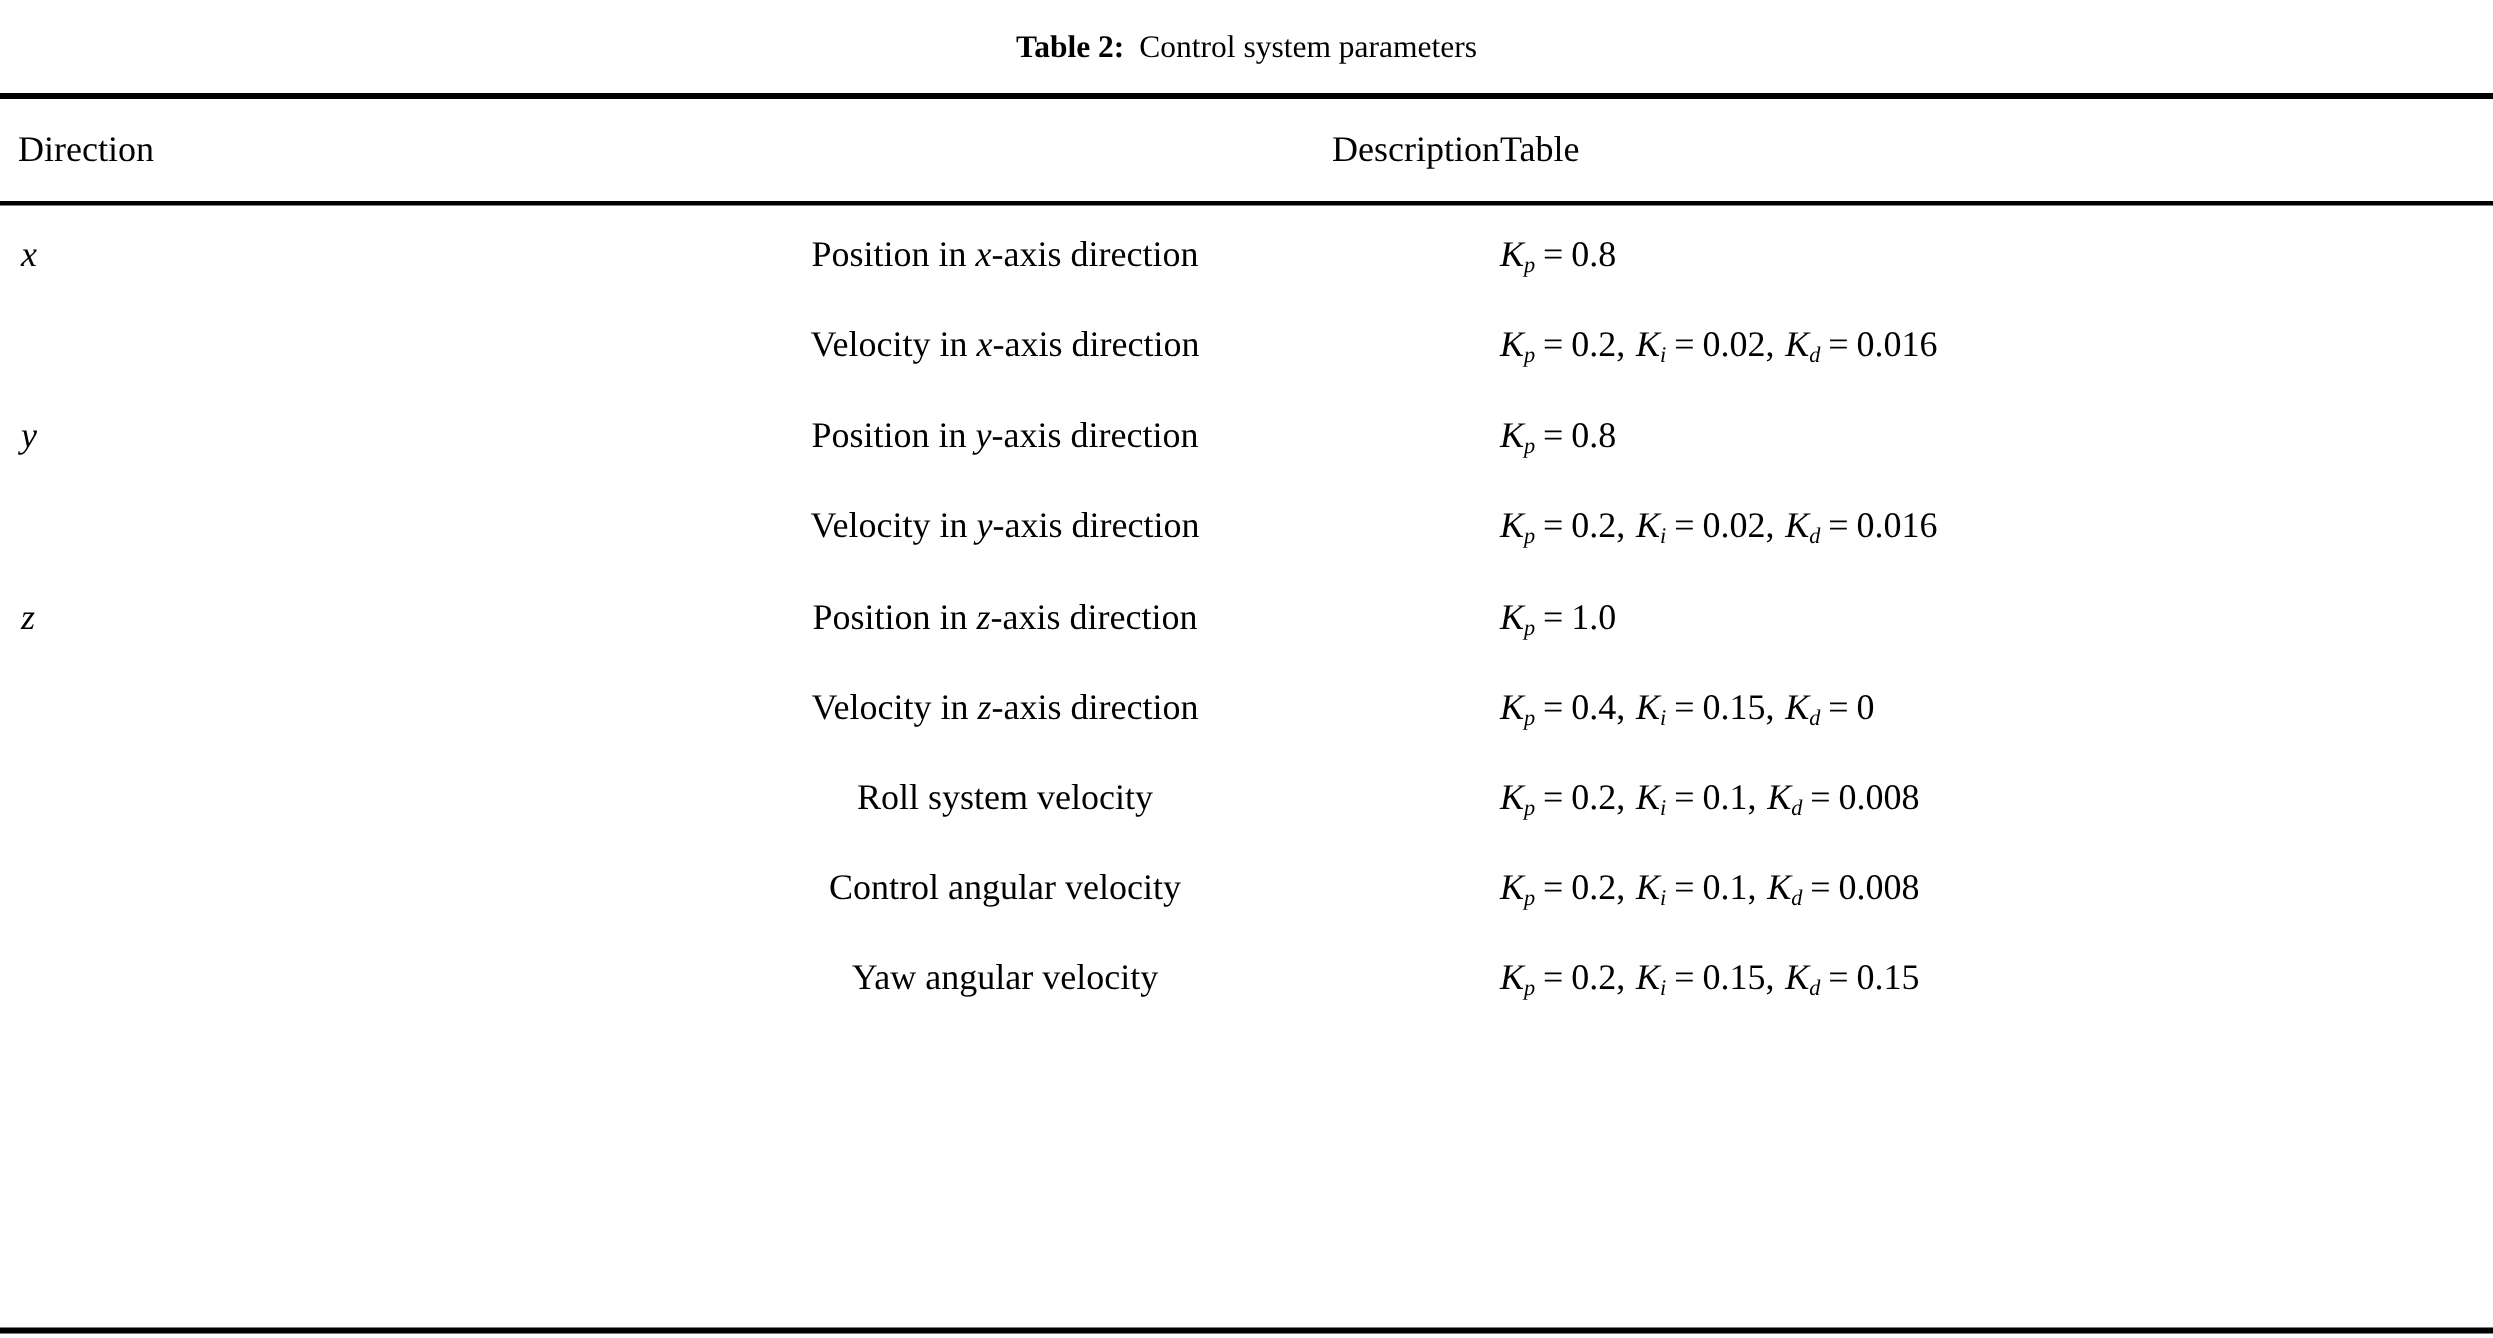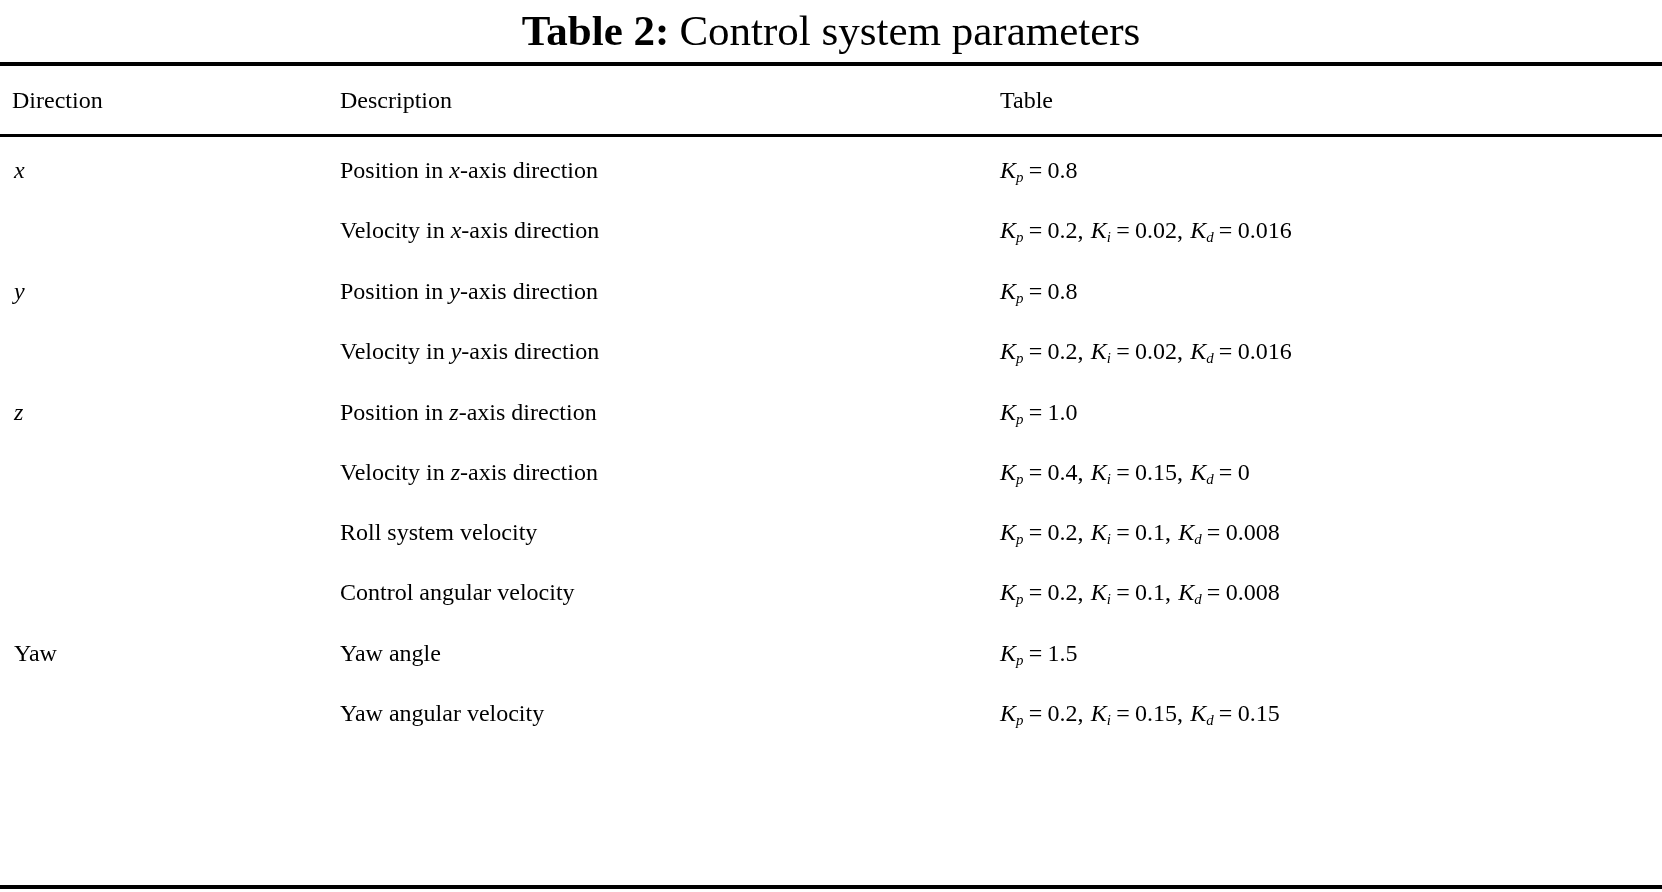--- a/index.html
+++ b/index.html
@@ -19,21 +19,21 @@
     position: relative;
     width: 1662px;
     height: 892px;
     box-sizing: border-box;
   }
 
   
   .caption {
     width: 100%;
     text-align: center;
-    font-size: 43px;
+    font-size: 21px;
     line-height: 62px;
     height: 62px;
     white-space: nowrap;
   }
   .caption-label {
     font-weight: bold;
   }
   .caption-text {
     font-weight: normal;
     padding-left: 10px;
@@ -66,30 +66,30 @@
     padding: 0;
     border: 0;
   }
 
   thead th {
     font-weight: normal;
     height: 68px;
     line-height: 68px;
   }
   thead th.col-dir  { padding-left: 12px; }
-  thead th.col-desc { padding-left: 0px; }
+  thead th.col-desc { padding-left: 0px; text-align: right; }
   thead th.col-val  { padding-left: 0px; }
 
   tbody td {
     height: 57px;
     line-height: 57px;
     white-space: nowrap;
   }
   tbody td.col-dir  { padding-left: 14px; }
-  tbody td.col-desc { padding-left: 0px; }
+  tbody td.col-desc { padding-left: 0px; text-align: center; }
   tbody td.col-val  { padding-left: 0px; }
 
   tbody tr.first-in-group td { padding-top: 1px; }
 
   
   .mathvar {
     font-family: "Liberation Serif", "DejaVu Serif", serif;
     font-style: italic;
   }
   .upright { font-style: normal; }
@@ -194,25 +194,20 @@
         <tr>
           <td class="col-dir"></td>
           <td class="col-desc">Roll system velocity</td>
           <td class="col-val"><span class="math"><span class="mi">K</span><sub>p</sub><span class="op">=</span><span class="num">0.2</span><span class="sep">,</span><span class="mi">K</span><sub>i</sub><span class="op">=</span><span class="num">0.1</span><span class="sep">,</span><span class="mi">K</span><sub>d</sub><span class="op">=</span><span class="num">0.008</span></span></td>
         </tr>
         <tr>
           <td class="col-dir"></td>
           <td class="col-desc">Control angular velocity</td>
           <td class="col-val"><span class="math"><span class="mi">K</span><sub>p</sub><span class="op">=</span><span class="num">0.2</span><span class="sep">,</span><span class="mi">K</span><sub>i</sub><span class="op">=</span><span class="num">0.1</span><span class="sep">,</span><span class="mi">K</span><sub>d</sub><span class="op">=</span><span class="num">0.008</span></span></td>
         </tr>
-        <tr class="first-in-group">
-          <td class="col-dir"><span class="mathvar upright">Yaw</span></td>
-          <td class="col-desc">Yaw angle</td>
-          <td class="col-val"><span class="math"><span class="mi">K</span><sub>p</sub><span class="op">=</span><span class="num">1.5</span></span></td>
-        </tr>
         <tr>
           <td class="col-dir"></td>
           <td class="col-desc">Yaw angular velocity</td>
           <td class="col-val"><span class="math"><span class="mi">K</span><sub>p</sub><span class="op">=</span><span class="num">0.2</span><span class="sep">,</span><span class="mi">K</span><sub>i</sub><span class="op">=</span><span class="num">0.15</span><span class="sep">,</span><span class="mi">K</span><sub>d</sub><span class="op">=</span><span class="num">0.15</span></span></td>
         </tr>
       </tbody>
   </table>
 
   <div class="rule rule-bottom" style="position:absolute; left:0; top:885px;"></div>
 

